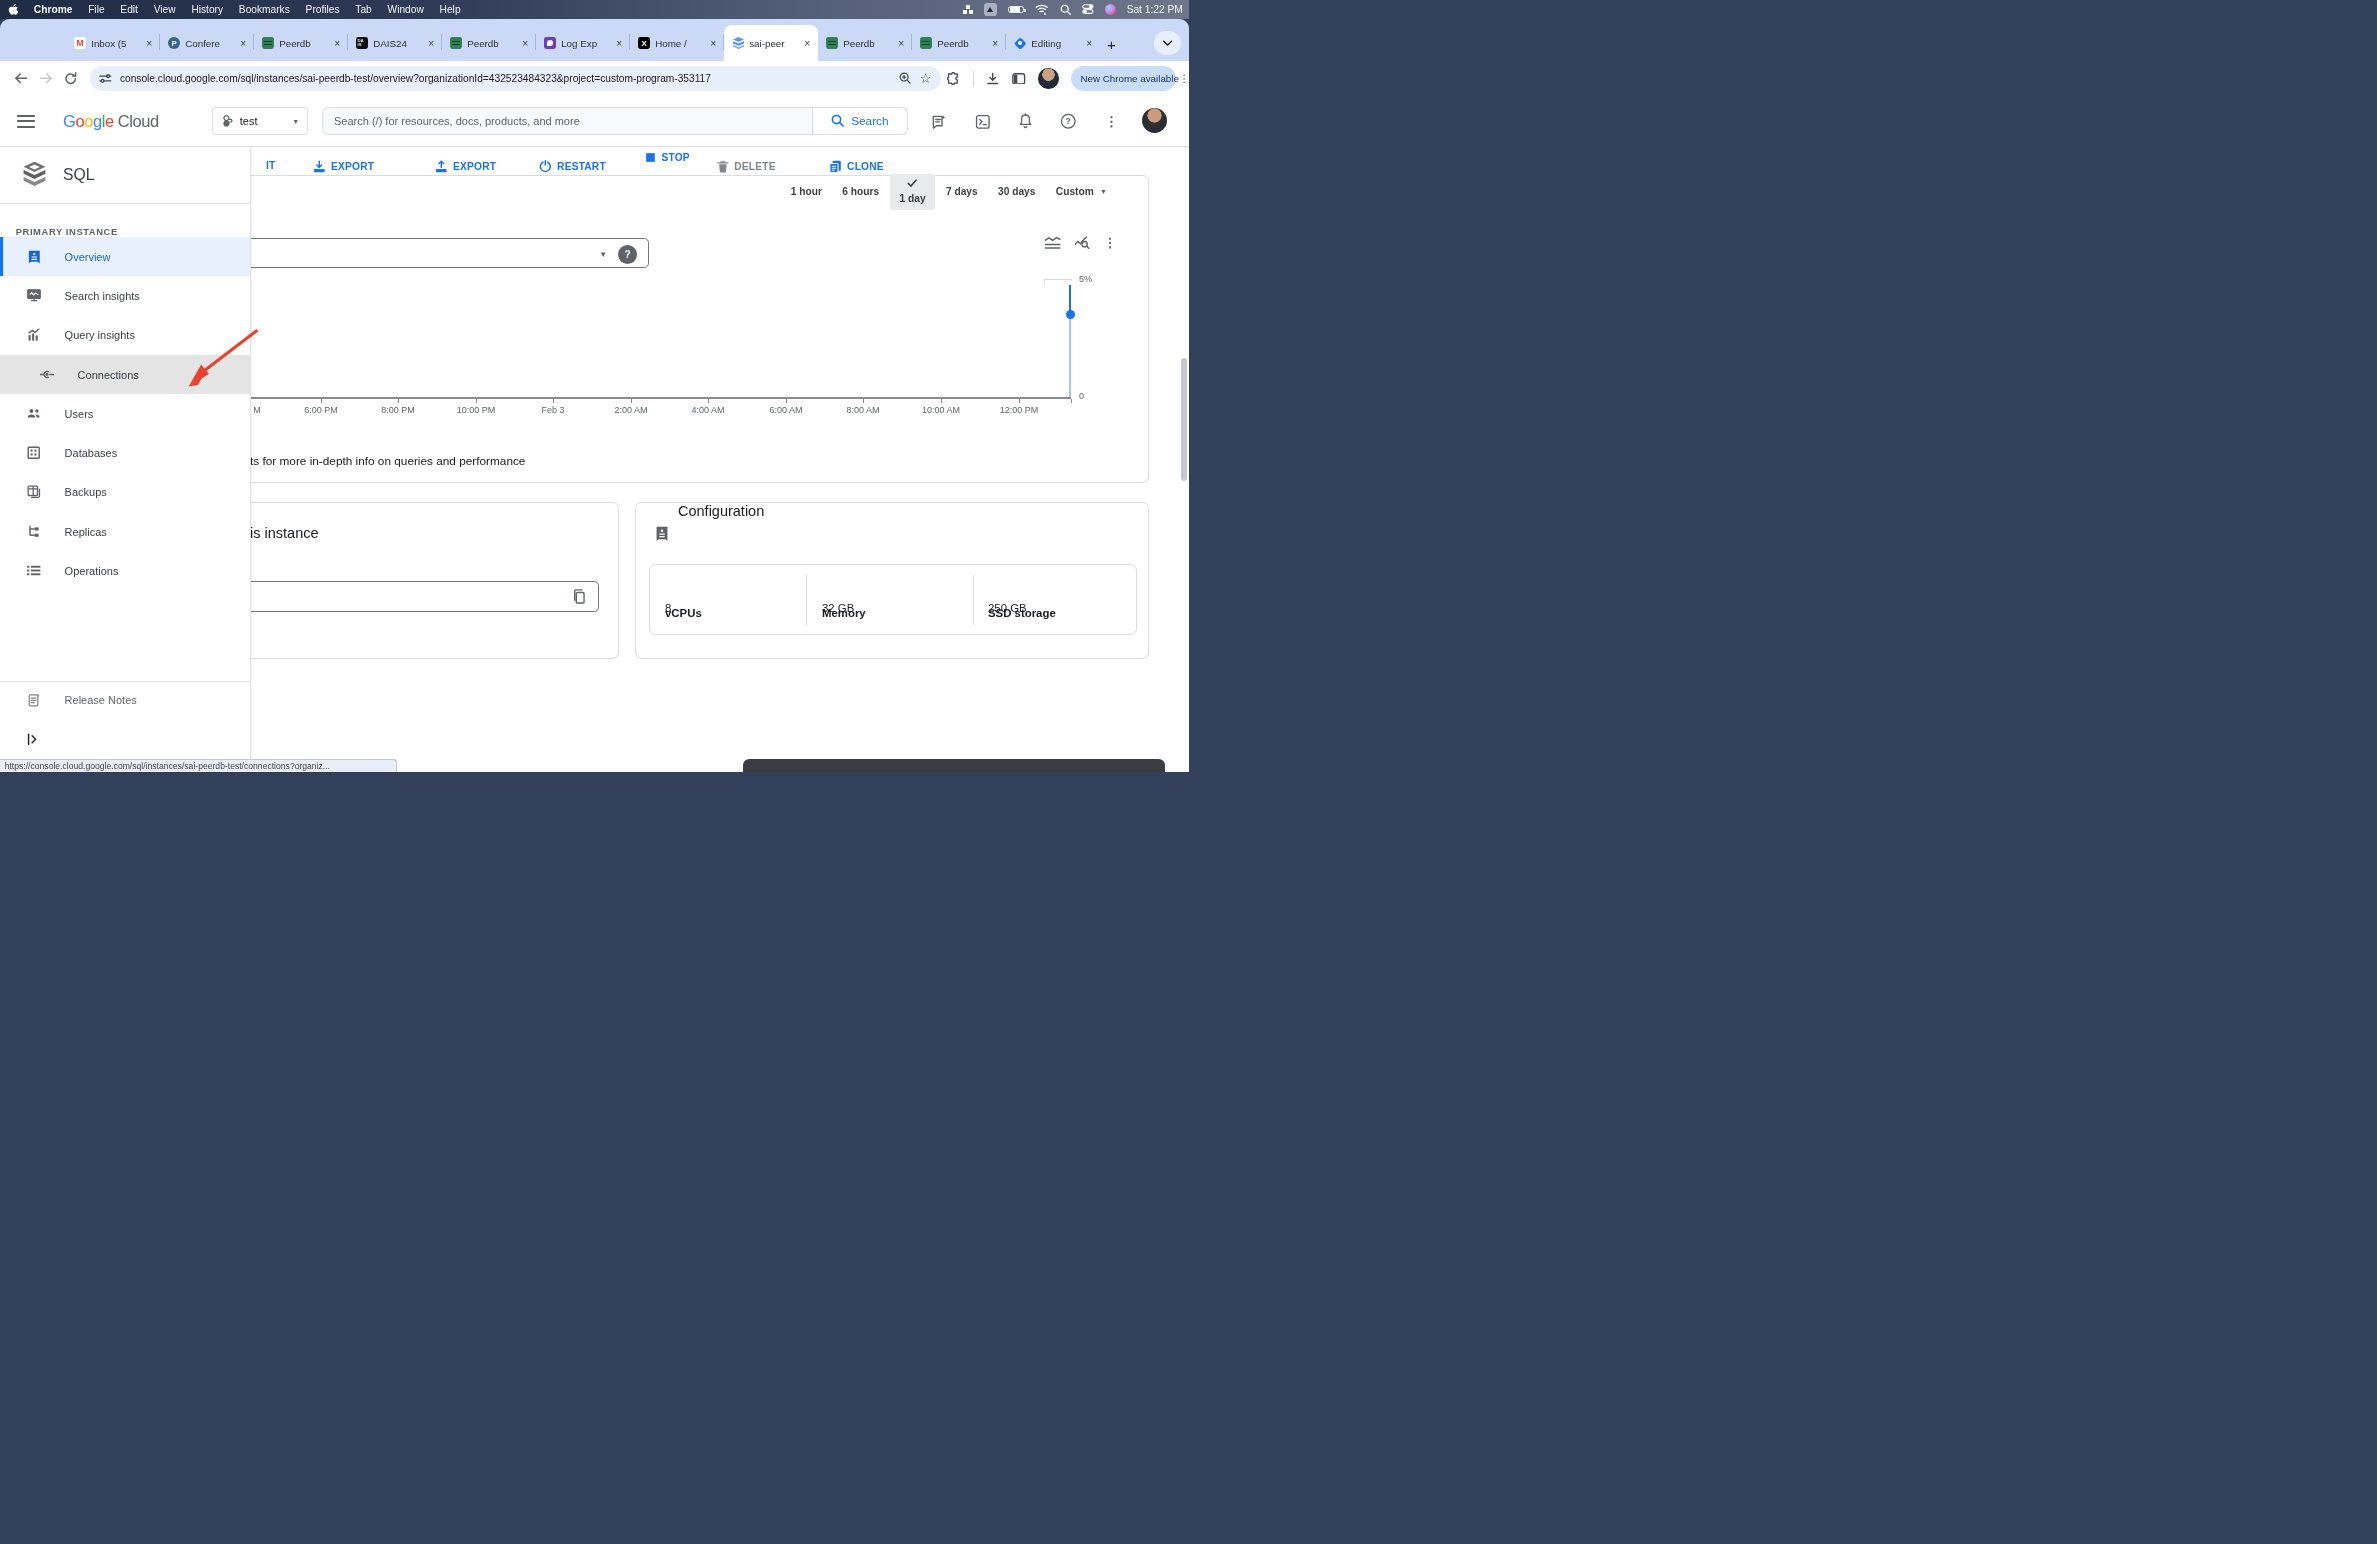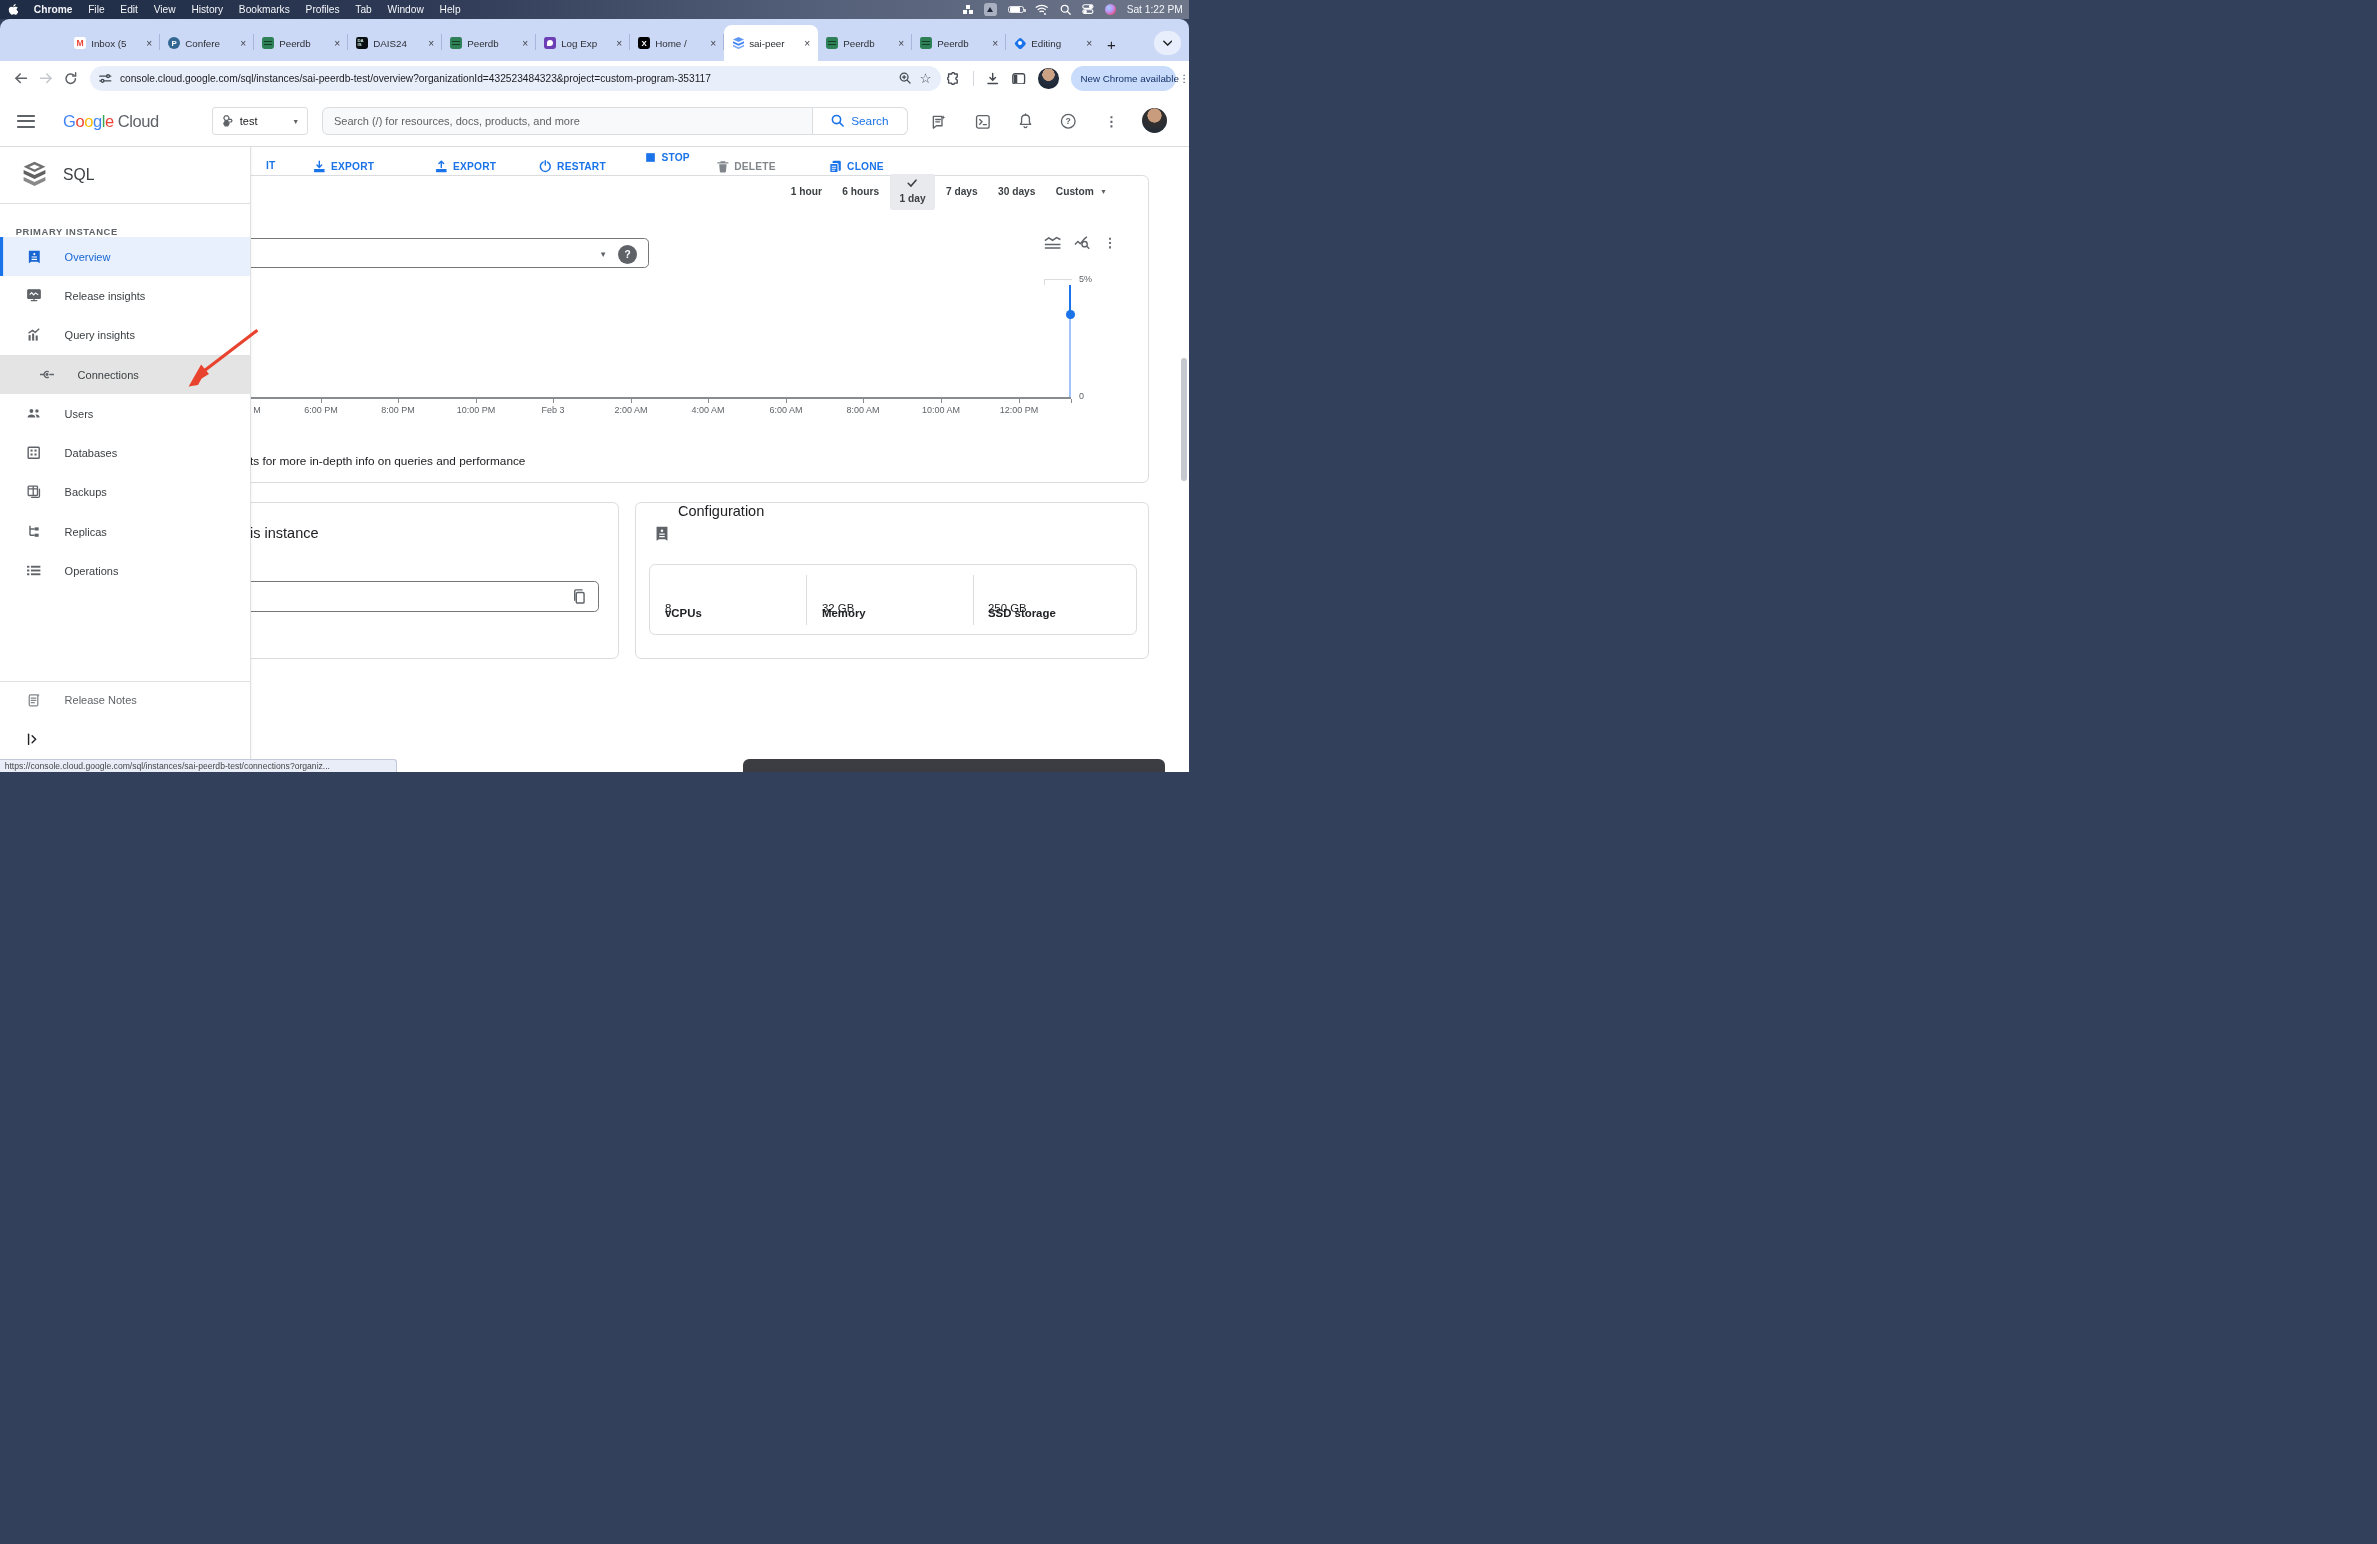--- a/index.html
+++ b/index.html
@@ -619,21 +619,21 @@
     <span>Overview</span>
   </div>
   <div class="sitem abs" style="top:129px;">
     <span class="sico">
       <svg width="14" height="12.6" viewBox="0 0 18 16" fill="none" stroke="#5f6368" stroke-width="1.6">
           <rect x="1" y="1" width="16" height="11" rx="1" fill="#5f6368"></rect>
           <path d="M3.5 7 6 4.5 8.5 7.5 11 5l3.5 2.5" stroke="#fff" stroke-width="1.4"></path>
           <path d="M9 12.5v2M5.5 15h7" stroke-linecap="round"></path>
         </svg>
     </span>
-    <span>Release insights</span>
+    <span>Search insights</span>
   </div>
   <div class="sitem abs" style="top:168px;">
     <span class="sico">
       <svg width="13.4" height="13.4" viewBox="0 0 17 17">
           <g fill="#5f6368">
             <rect x="2" y="9" width="2.6" height="7"></rect>
             <rect x="6.5" y="7" width="2.6" height="9"></rect>
             <rect x="11" y="9.5" width="2.6" height="6.5"></rect>
           </g>
           <path d="M2 6.5 7 3l3.5 2.5L15.5 1" fill="none" stroke="#5f6368" stroke-width="1.7"></path>

